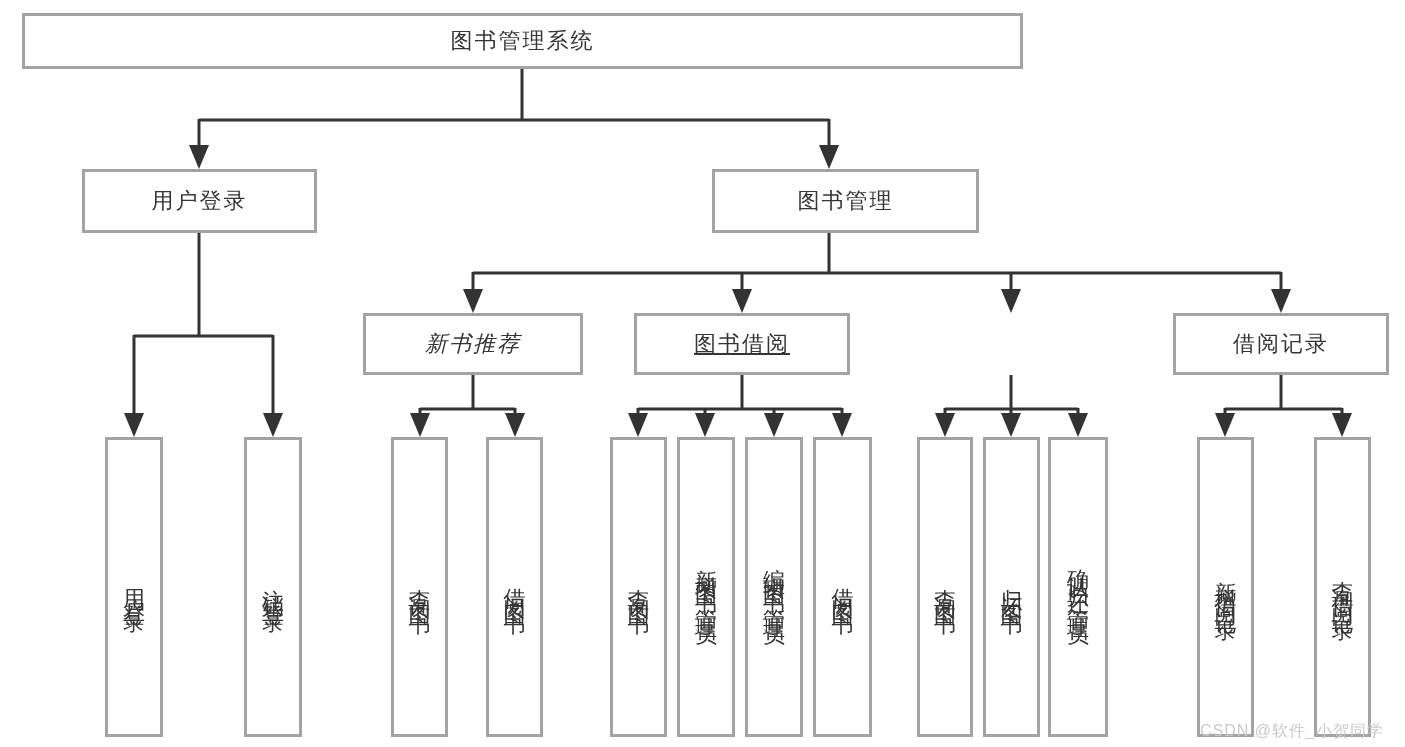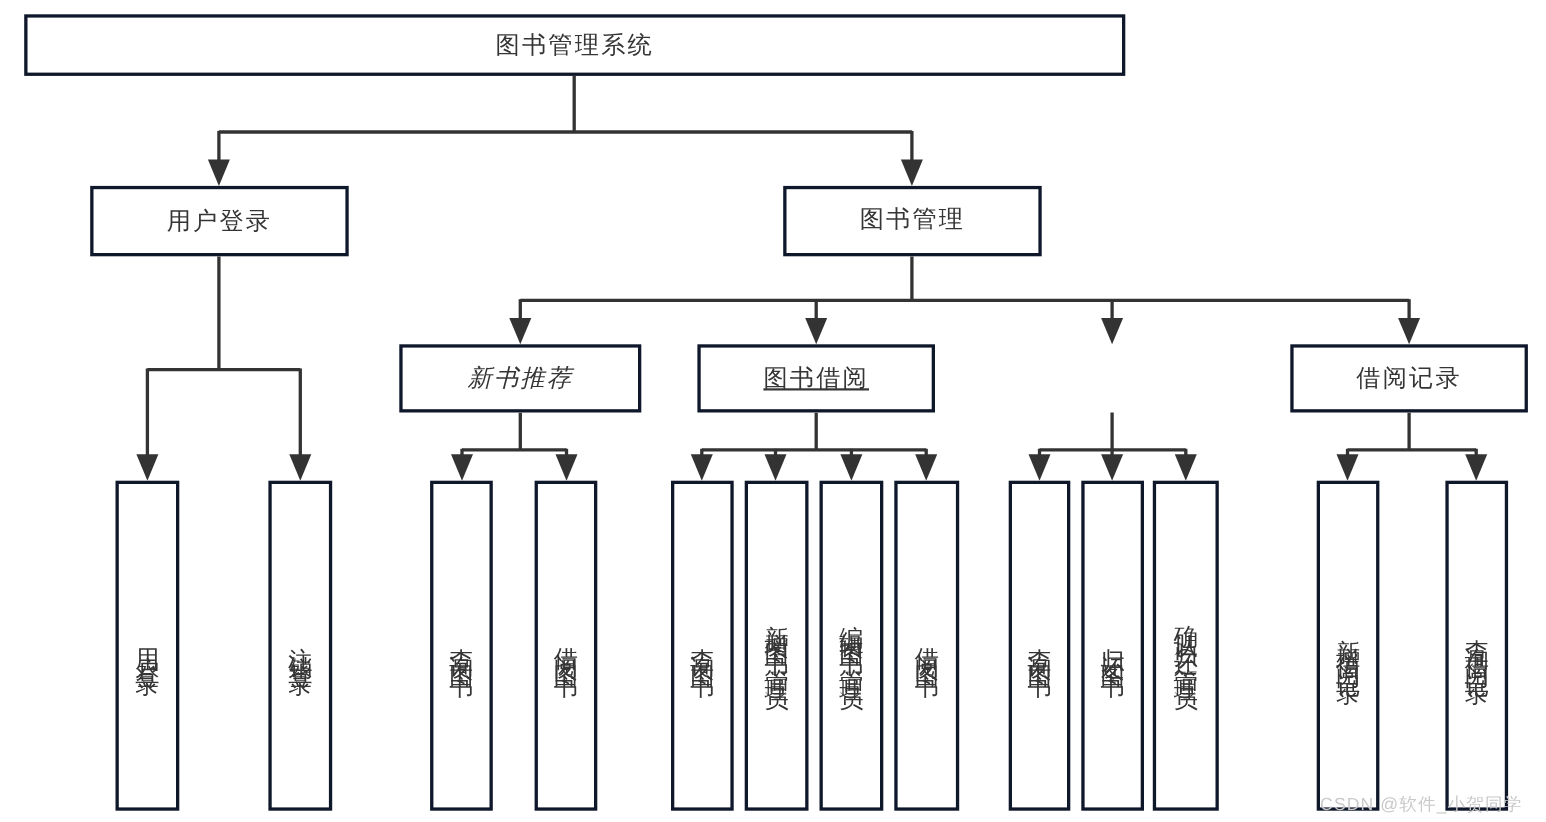--- a/index.html
+++ b/index.html
@@ -9,21 +9,21 @@
     width:1405px;height:747px;
     background:#ffffff;
     overflow:hidden;
   }
   .connector-layer{
     position:absolute;left:0;top:0;width:1405px;height:747px;
   }
   .node{
     position:absolute;
     box-sizing:border-box;
-    border:3px solid #0f172a;
+    border:3px solid #a3a3a3;
     background:#ffffff;
     display:flex;align-items:center;justify-content:center;
     color:#353535;
   }
   .h-label{
     font-size:22px;
     letter-spacing:2px;
     white-space:nowrap;
     line-height:1;
   }
@@ -38,21 +38,21 @@
     position:absolute;
     right:21px;bottom:5px;
     font-size:16px;
     letter-spacing:1px;
     color:#c9c9c9;
     white-space:nowrap;
   }
   
   .n-root {left:22px;  top:13px;  width:1001px;height:56px;}
   .n-l1a  {left:82px;  top:169px; width:235px; height:64px;}
-  .n-l1b  {left:712px; top:169px; width:235px; height:64px;font-family:Liberation Mono, monospace;}
+  .n-l1b  {left:712px; top:169px; width:267px; height:64px;}
   .n-l2a  {left:363px; top:313px; width:220px; height:62px;font-style:italic;}
   .n-l2b  {left:634px; top:313px; width:216px; height:62px;text-decoration:underline;}
   .n-l2c  {left:903px; top:313px; width:217px; height:62px;}
   .n-l2d  {left:1173px;top:313px; width:216px; height:62px;}
   .leaf   {top:437px; height:300px;}
   .n-f0 {left:105px; width:58px;}
   .n-f1 {left:244px; width:58px;}
   .n-f2 {left:391px; width:57px;}
   .n-f3 {left:486px; width:57px;}
   .n-f4 {left:610px; width:57px;}

